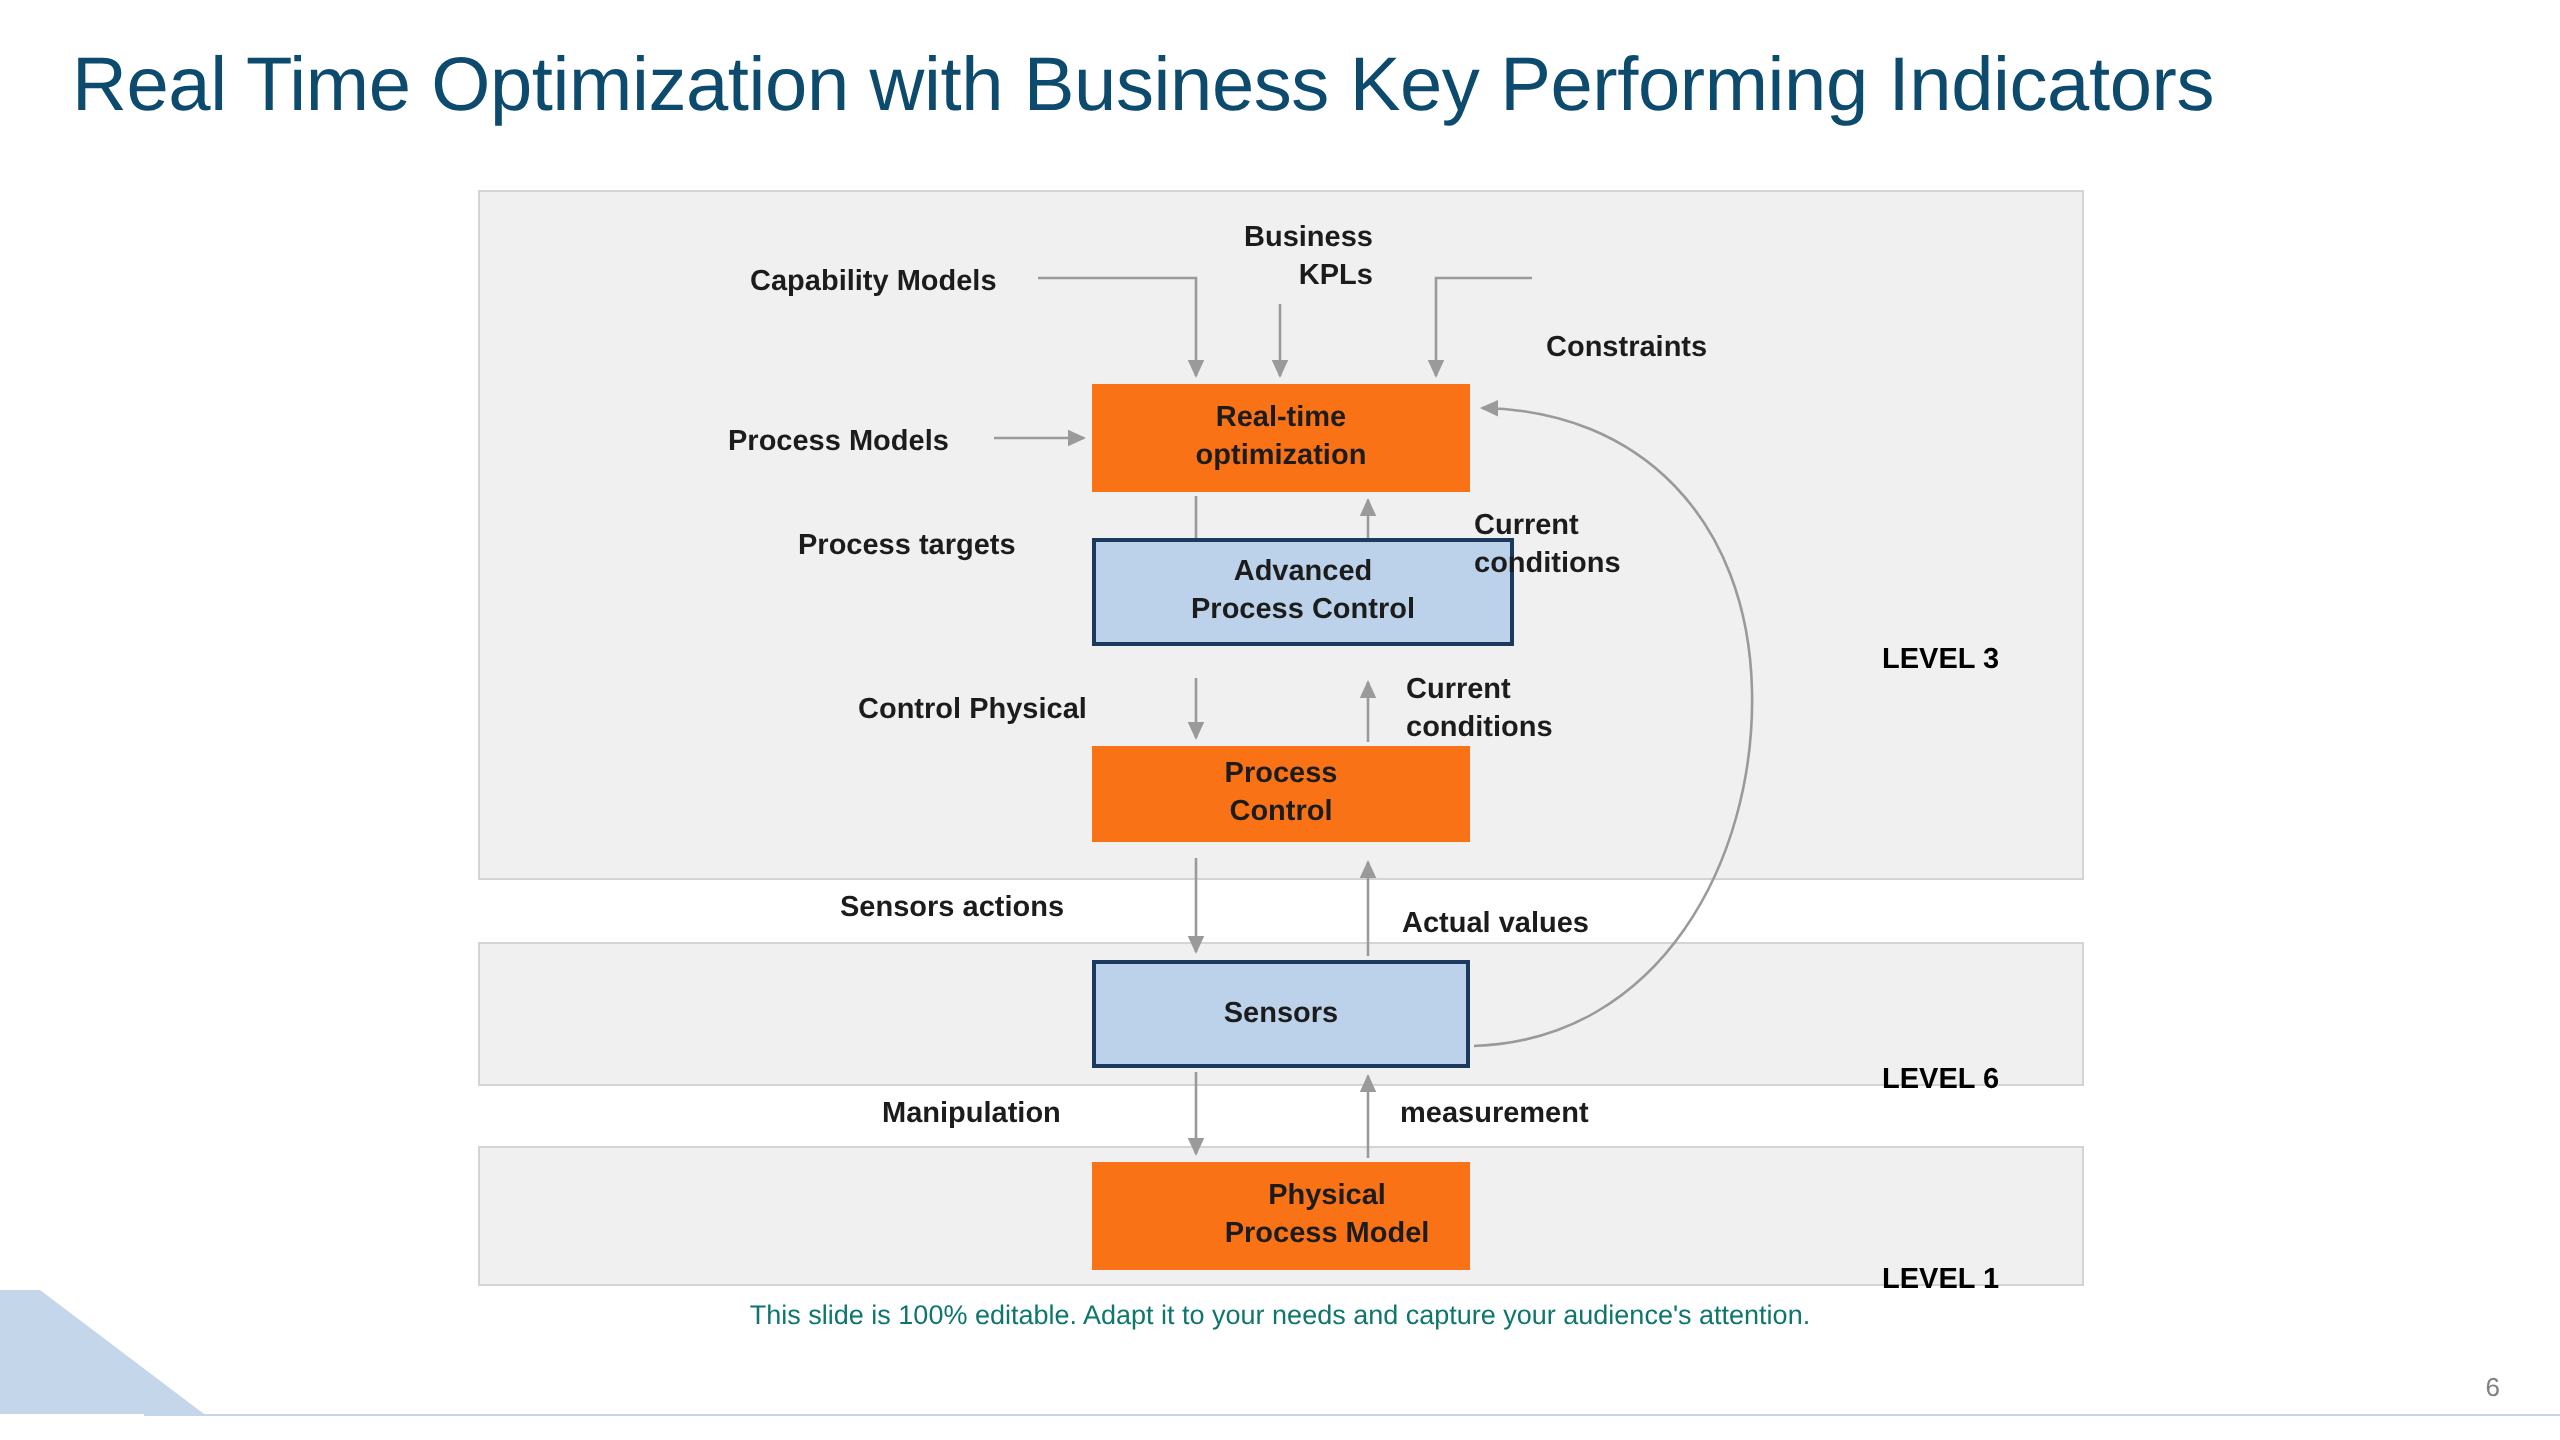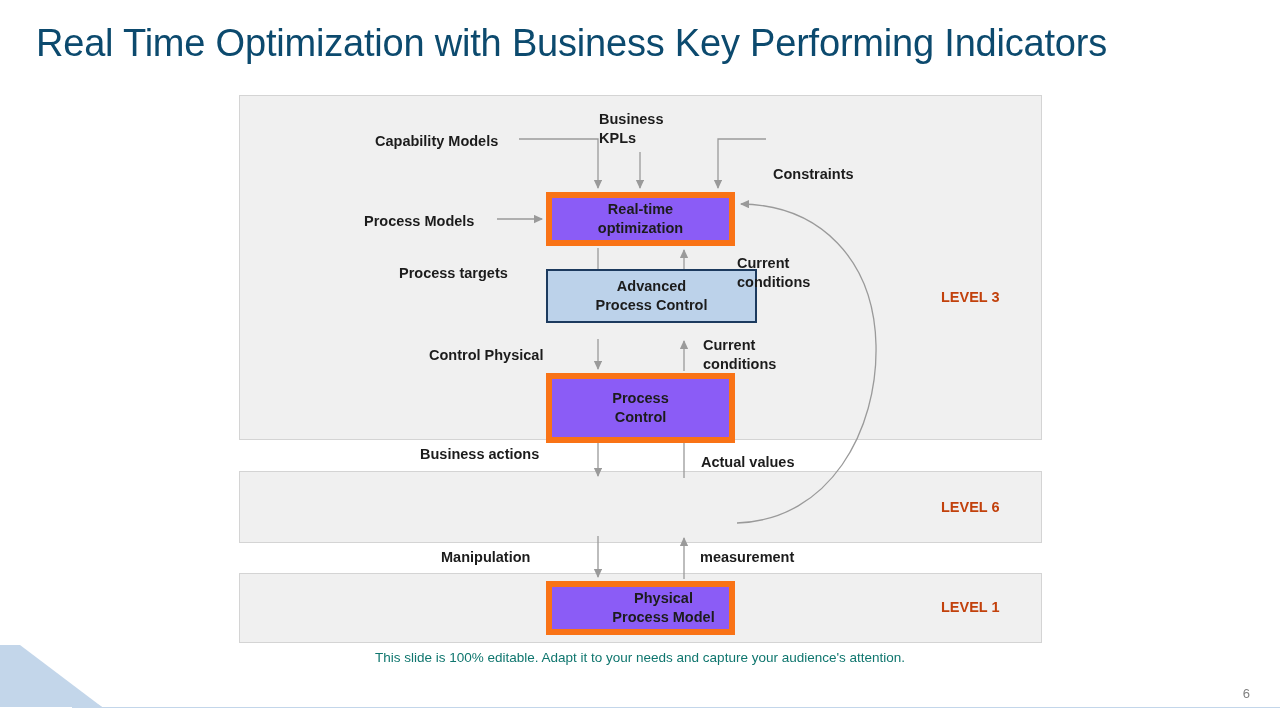--- a/index.html
+++ b/index.html
@@ -48,66 +48,67 @@
     box-sizing: border-box;
   }
   #panel-level3 { left: 239px; top: 95px;  width: 803px; height: 345px; }
   #panel-level2 { left: 239px; top: 471px; width: 803px; height: 72px;  }
   #panel-level1 { left: 239px; top: 573px; width: 803px; height: 70px;  }
 
   .level-label {
     position: absolute;
     font-size: 14.5px;
     font-weight: 700;
-    color: #c2410c;
+    color: #000000;
     white-space: nowrap;
+    margin-top: 33px;
   }
   #label-level3 { left: 941px; top: 289px; }
   #label-level2 { left: 941px; top: 499px; }
   #label-level1 { left: 941px; top: 599px; }
 
   
   .node {
     position: absolute;
     box-sizing: border-box;
     display: flex;
     align-items: center;
     justify-content: center;
     text-align: center;
     font-size: 14.5px;
     font-weight: 700;
     color: #1c1c1c;
     line-height: 19px;
     white-space: pre-line;
   }
   .node.cyan {
-    background: #8b5cf6;
+    background: #f97316;
     border: 6px solid #f97316;
   }
   .node.blue {
     background: #bcd2ea;
     border: 2px solid #1c3a5e;
   }
   #node-rto  { left: 546px; top: 192px; width: 189px; height: 54px; }
   #node-apc  { left: 546px; top: 269px; width: 211px; height: 54px; }
-  #node-pc   { left: 546px; top: 373px; width: 189px; height: 70px; text-align: center; }
+  #node-pc   { left: 546px; top: 373px; width: 189px; height: 48px; text-align: center; }
   #node-sens { left: 546px; top: 480px; width: 189px; height: 54px; }
   #node-ppm  { left: 546px; top: 581px; width: 189px; height: 54px; padding-left: 46px; }
 
   
   .diag-label {
     position: absolute;
     font-size: 14.5px;
     font-weight: 700;
     color: #1c1c1c;
     line-height: 19px;
     white-space: pre-line;
   }
   #lbl-capability   { left: 375px; top: 132px; }
-  #lbl-kpl          { left: 599px; top: 110px; text-align: left; }
+  #lbl-kpl          { left: 622px; top: 110px; text-align: right; }
   #lbl-constraints  { left: 773px; top: 134px; margin-top: 31px; }
   #lbl-process-models { left: 364px; top: 212px; }
   #lbl-process-targets { left: 399px; top: 264px; }
   #lbl-current-1    { left: 737px; top: 254px; }
   #lbl-control-targets { left: 429px; top: 346px; }
   #lbl-current-2    { left: 703px; top: 336px; }
   #lbl-control-actions { left: 420px; top: 445px; }
   #lbl-actual-values { left: 701px; top: 453px; }
   #lbl-manipulation { left: 441px; top: 548px; }
   #lbl-measurement  { left: 700px; top: 548px; }
@@ -206,35 +207,36 @@
       <path d="M737,523 C830,520 878,430 876,345 C874,260 820,205 741,204"></path>
     </g>
   </svg>
 
   <div class="node cyan" id="node-rto">Real-time
 optimization</div>
   <div class="node blue" id="node-apc">Advanced
 Process Control</div>
   <div class="node cyan" id="node-pc">Process
 Control</div>
+  <div class="node blue" id="node-sens">Sensors</div>
   <div class="node cyan" id="node-ppm">Physical
 Process Model</div>
 
   <div class="diag-label" id="lbl-capability">Capability Models</div>
   <div class="diag-label" id="lbl-kpl">Business
 KPLs</div>
   <div class="diag-label" id="lbl-constraints">Constraints</div>
   <div class="diag-label" id="lbl-process-models">Process Models</div>
   <div class="diag-label" id="lbl-process-targets">Process targets</div>
   <div class="diag-label" id="lbl-current-1">Current
 conditions</div>
   <div class="diag-label" id="lbl-control-targets">Control Physical</div>
   <div class="diag-label" id="lbl-current-2">Current
 conditions</div>
-  <div class="diag-label" id="lbl-control-actions">Business actions</div>
+  <div class="diag-label" id="lbl-control-actions">Sensors actions</div>
   <div class="diag-label" id="lbl-actual-values">Actual values</div>
   <div class="diag-label" id="lbl-manipulation">Manipulation</div>
   <div class="diag-label" id="lbl-measurement">measurement</div>
 
   <div id="footer-note">This slide is 100% editable. Adapt it to your needs and capture your audience's attention.</div>
   <div id="page-number">6</div>
   <div id="bottom-rule"></div>
 
   <svg id="corner-deco" viewBox="0 0 110 63" xmlns="http://www.w3.org/2000/svg">
     <polygon points="0,0 20,0 102,62 0,62" fill="#c3d6ea"></polygon>

